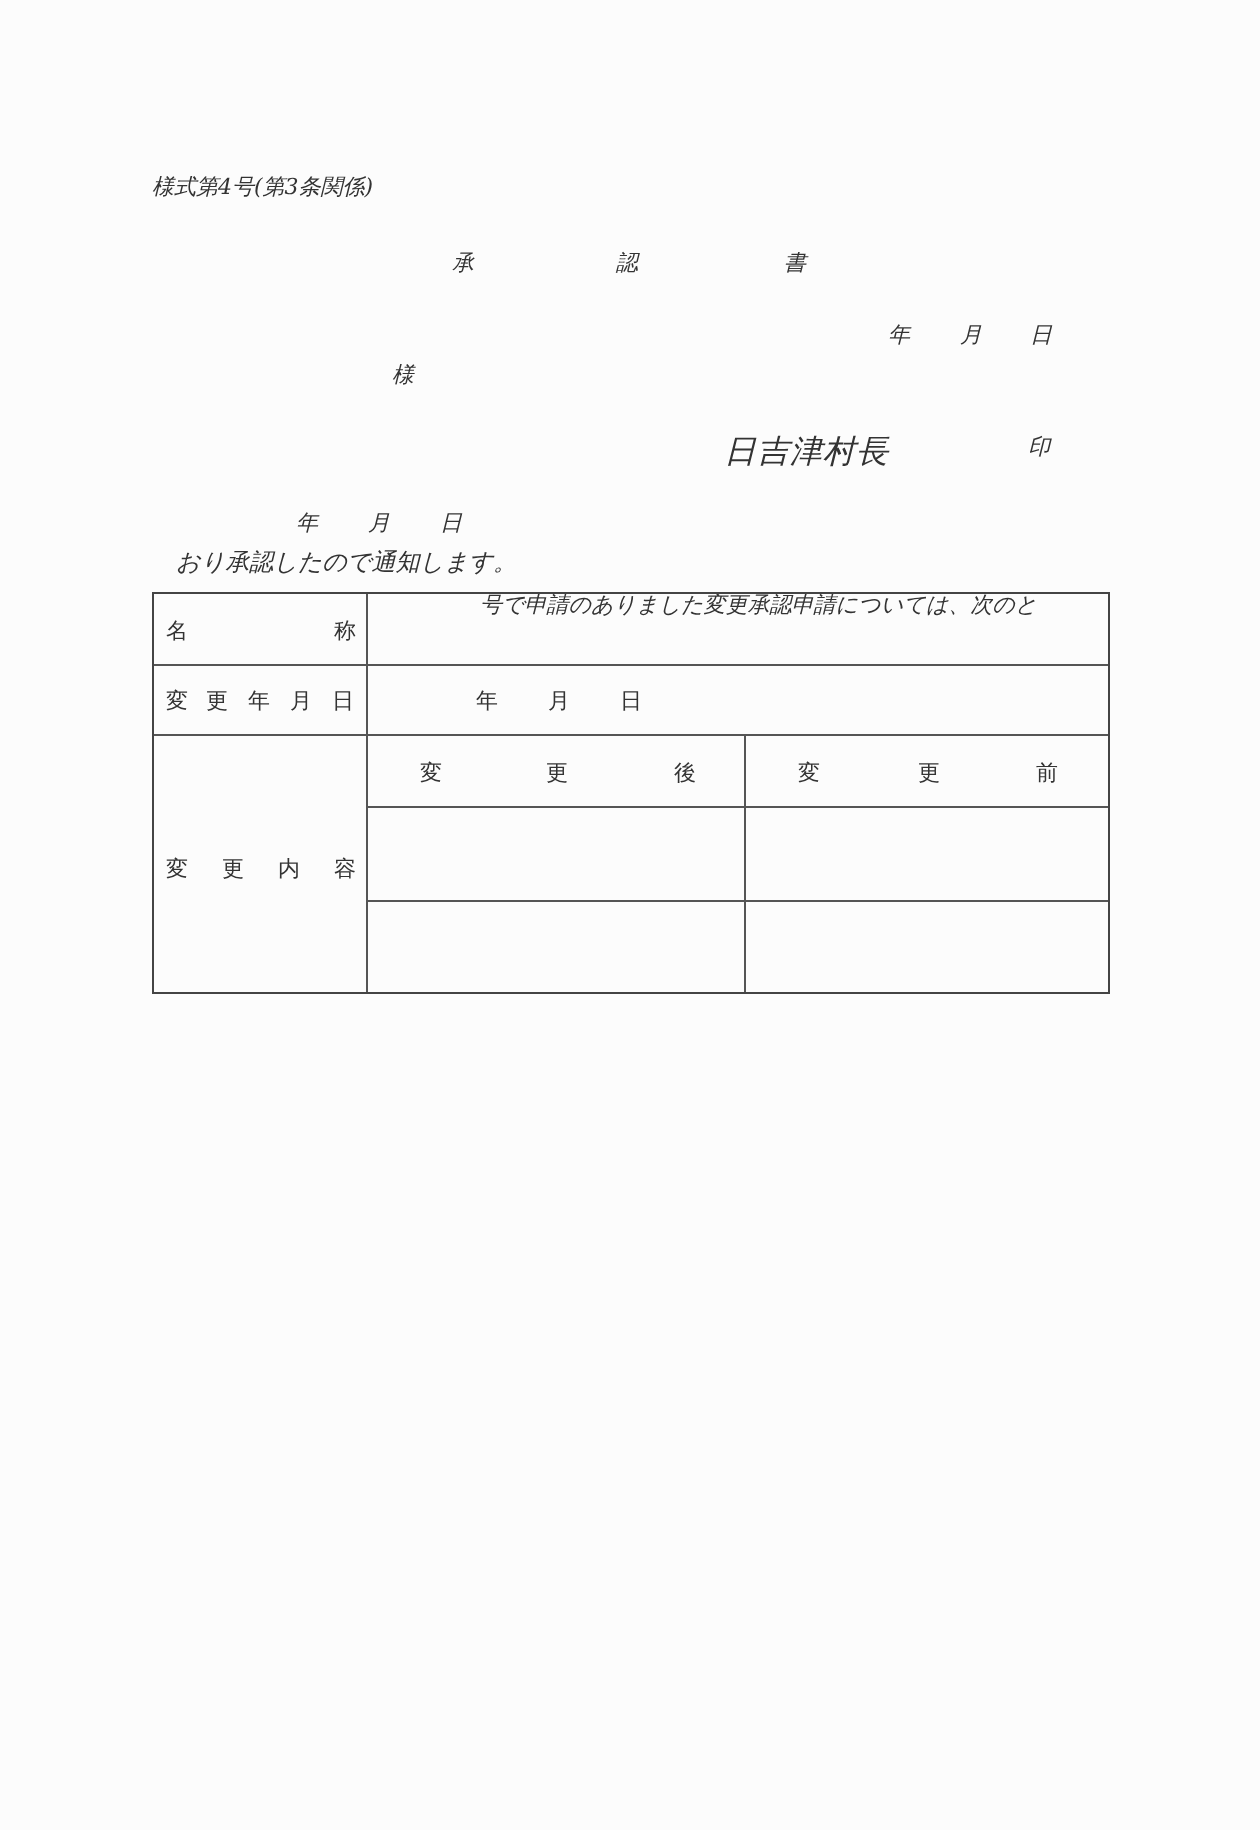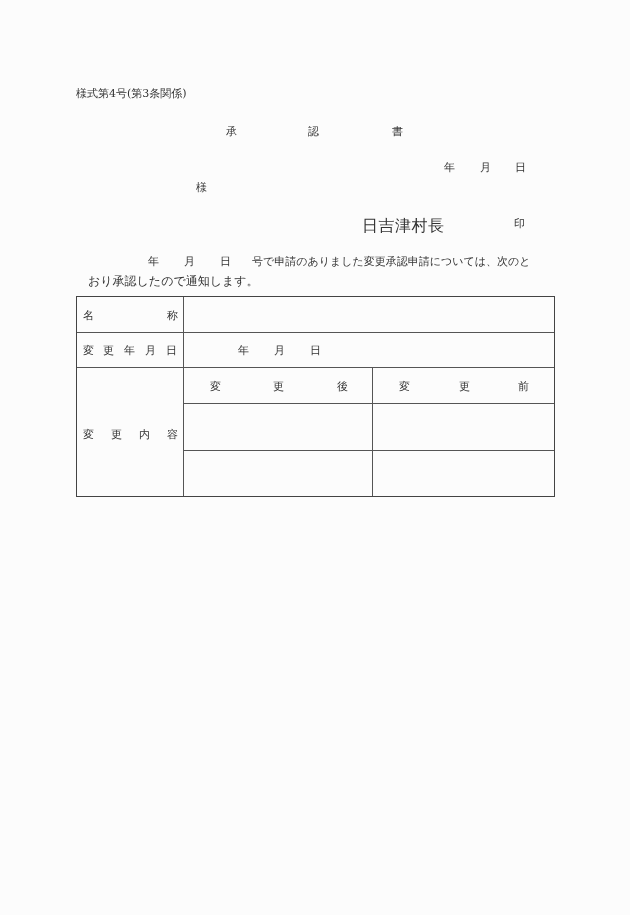--- a/index.html
+++ b/index.html
@@ -9,21 +9,21 @@
     }
     body {
       width: 630px;
       height: 915px;
       position: relative;
       overflow: hidden;
       font-family: "DejaVu Serif", "Liberation Serif", serif;
       color: #333;
       font-size: 11px;
     }
-    .abs { position: absolute; white-space: nowrap; }
+    .abs { position: absolute; white-space: nowrap; font-style: italic; }
     .form-no { left: 76px; top: 86px; font-size: 11px; }
     .title { top: 124px; font-size: 11px; }
     .date-char { top: 160px; font-size: 11px; }
     .sama { left: 196px; top: 180px; font-size: 11px; }
     .mayor { left: 362px; top: 216px; font-size: 16px; letter-spacing: 0.5px; }
     .seal { left: 514px; top: 216px; font-size: 11px; }
     .body-line1 { top: 254px; font-size: 11px; }
     .body-line2 { left: 88px; top: 273px; font-size: 12px; }
 
     .tbl {
@@ -68,21 +68,21 @@
 
   <div class="abs sama">様</div>
 
   <div class="abs mayor">日吉津村長</div>
   <div class="abs seal">印</div>
 
   <div>
     <span class="abs body-line1" style="left:148px;">年</span>
     <span class="abs body-line1" style="left:184px;">月</span>
     <span class="abs body-line1" style="left:220px;">日</span>
-    <span class="abs body-line1" style="left:252px;">号で申請のありました変更承認申請については、次のと</span>
+    <span class="abs body-line1" style="left:240px;margin-top:41px;">号で申請のありました変更承認申請については、次のと</span>
     <span class="abs body-line2">おり承認したので通知します。</span>
   </div>
 
   <div class="tbl">
 
     <div class="hline" style="left:0; top:35px; width:477px;"></div>
     <div class="hline" style="left:0; top:70px; width:477px;"></div>
     <div class="hline" style="left:106px; top:106px; width:371px;"></div>
     <div class="hline" style="left:106px; top:153px; width:371px;"></div>
 

